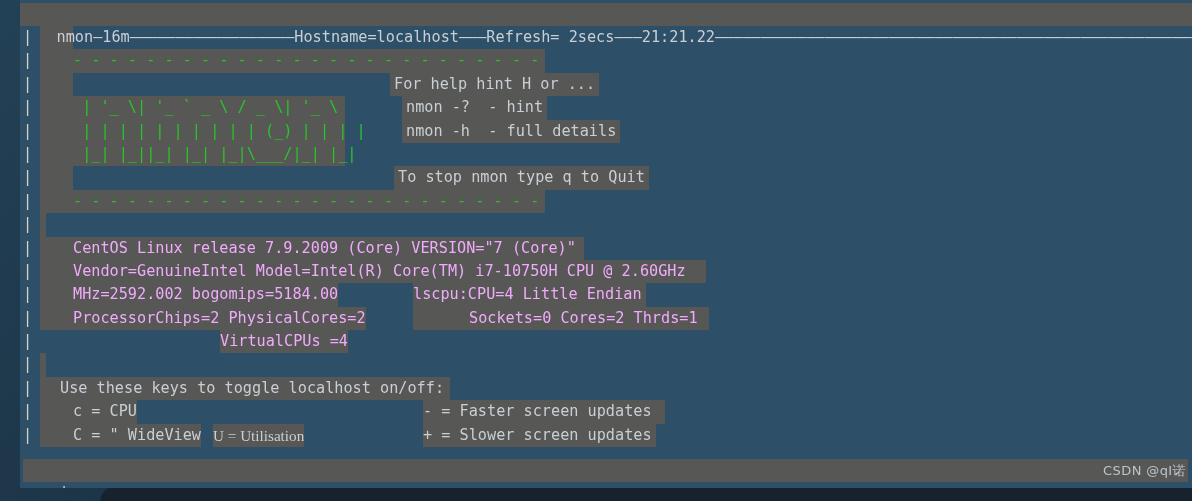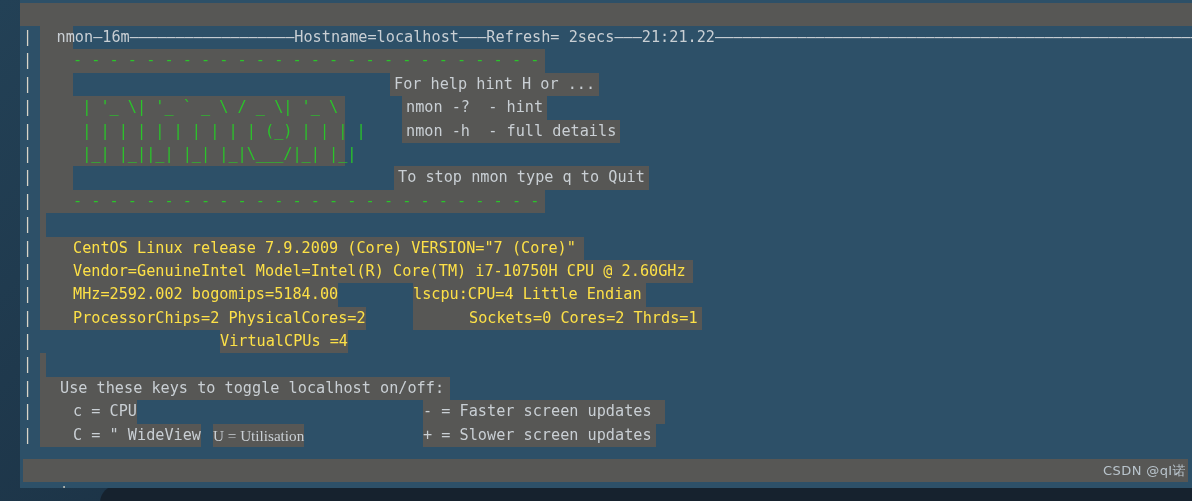--- a/index.html
+++ b/index.html
@@ -81,21 +81,21 @@
     width: 1172px;
   }
   .vbar {
     position: absolute;
     left: 3px;
     top: 0;
     color: #d8d4c8;
   }
   .hl { background: #575755; }
   .green { color: #2ac52a; }
-  .red { color: #fde047; }
+  .red { color: #f0abfc; }
   .cell { position: absolute; top: 0; }
   #bottom-border {
     position: absolute;
     left: 3px;
     top: 459px;
     width: 1165px;
     height: 23.4px;
     background: #575755;
     white-space: pre;
     color: #d8d4c8;
@@ -183,35 +183,35 @@
 
     <div class="row">
       <span class="vbar">|</span>
       <span class="cell hl" style="left:20px; width:33px;"> </span>
       <span class="cell hl red" style="left:53px; padding-right:8px;">CentOS Linux release 7.9.2009 (Core) VERSION="7 (Core)"</span>
     </div>
 
     <div class="row">
       <span class="vbar">|</span>
       <span class="cell hl" style="left:20px; width:33px;"> </span>
-      <span class="cell hl red" style="left:53px; padding-right:7px;text-align:center;">Vendor=GenuineIntel Model=Intel(R) Core(TM) i7-10750H CPU @ 2.60GHz</span>
+      <span class="cell hl red" style="left:53px; padding-right:20px;text-align:center;">Vendor=GenuineIntel Model=Intel(R) Core(TM) i7-10750H CPU @ 2.60GHz</span>
     </div>
 
     <div class="row">
       <span class="vbar">|</span>
       <span class="cell hl" style="left:20px; width:33px;"> </span>
       <span class="cell hl red" style="left:53px;">MHz=2592.002 bogomips=5184.00</span>
       <span class="cell hl red" style="left:393px; padding-right:4px;">lscpu:CPU=4 Little Endian</span>
     </div>
 
     <div class="row">
       <span class="vbar">|</span>
       <span class="cell hl" style="left:20px; width:33px;"> </span>
       <span class="cell hl red" style="left:53px;">ProcessorChips=2 PhysicalCores=2</span>
-      <span class="cell hl red" style="left:393px; padding-left:56px; padding-right:4px;">Sockets=0 Cores=2 Thrds=1</span>
+      <span class="cell hl red" style="left:393px; padding-left:56px; padding-right:11px;">Sockets=0 Cores=2 Thrds=1</span>
     </div>
 
     <div class="row">
       <span class="vbar">|</span>
       <span class="cell hl red" style="left:200px;">VirtualCPUs =4</span>
     </div>
 
     <div class="row">
       <span class="vbar">|</span>
       <span class="cell hl" style="left:20px; width:6px;"> </span>

